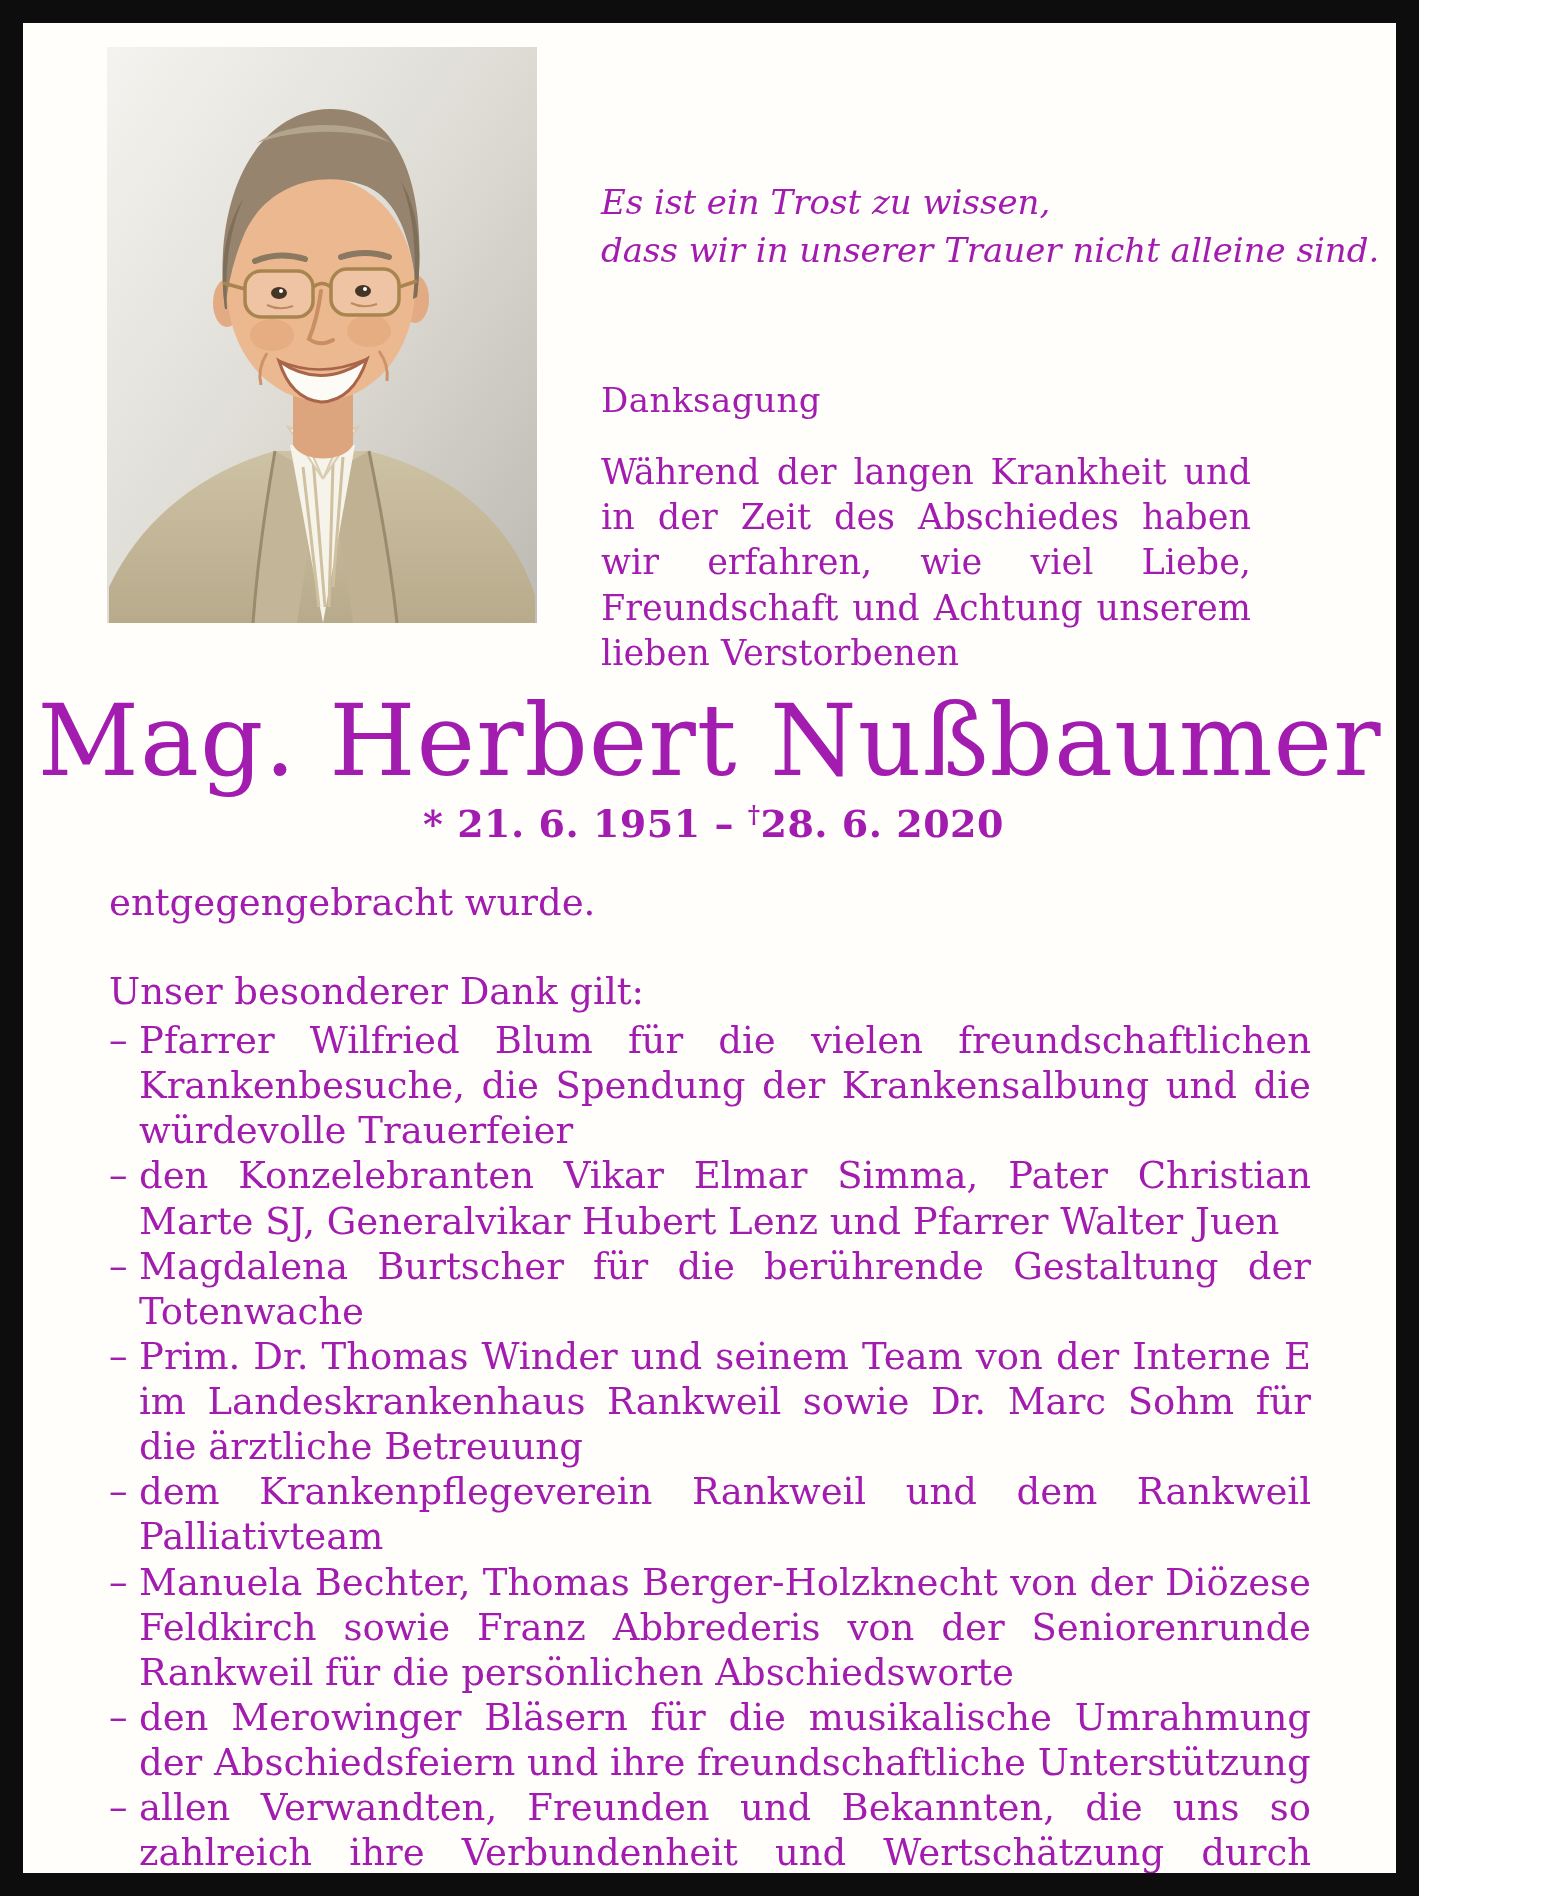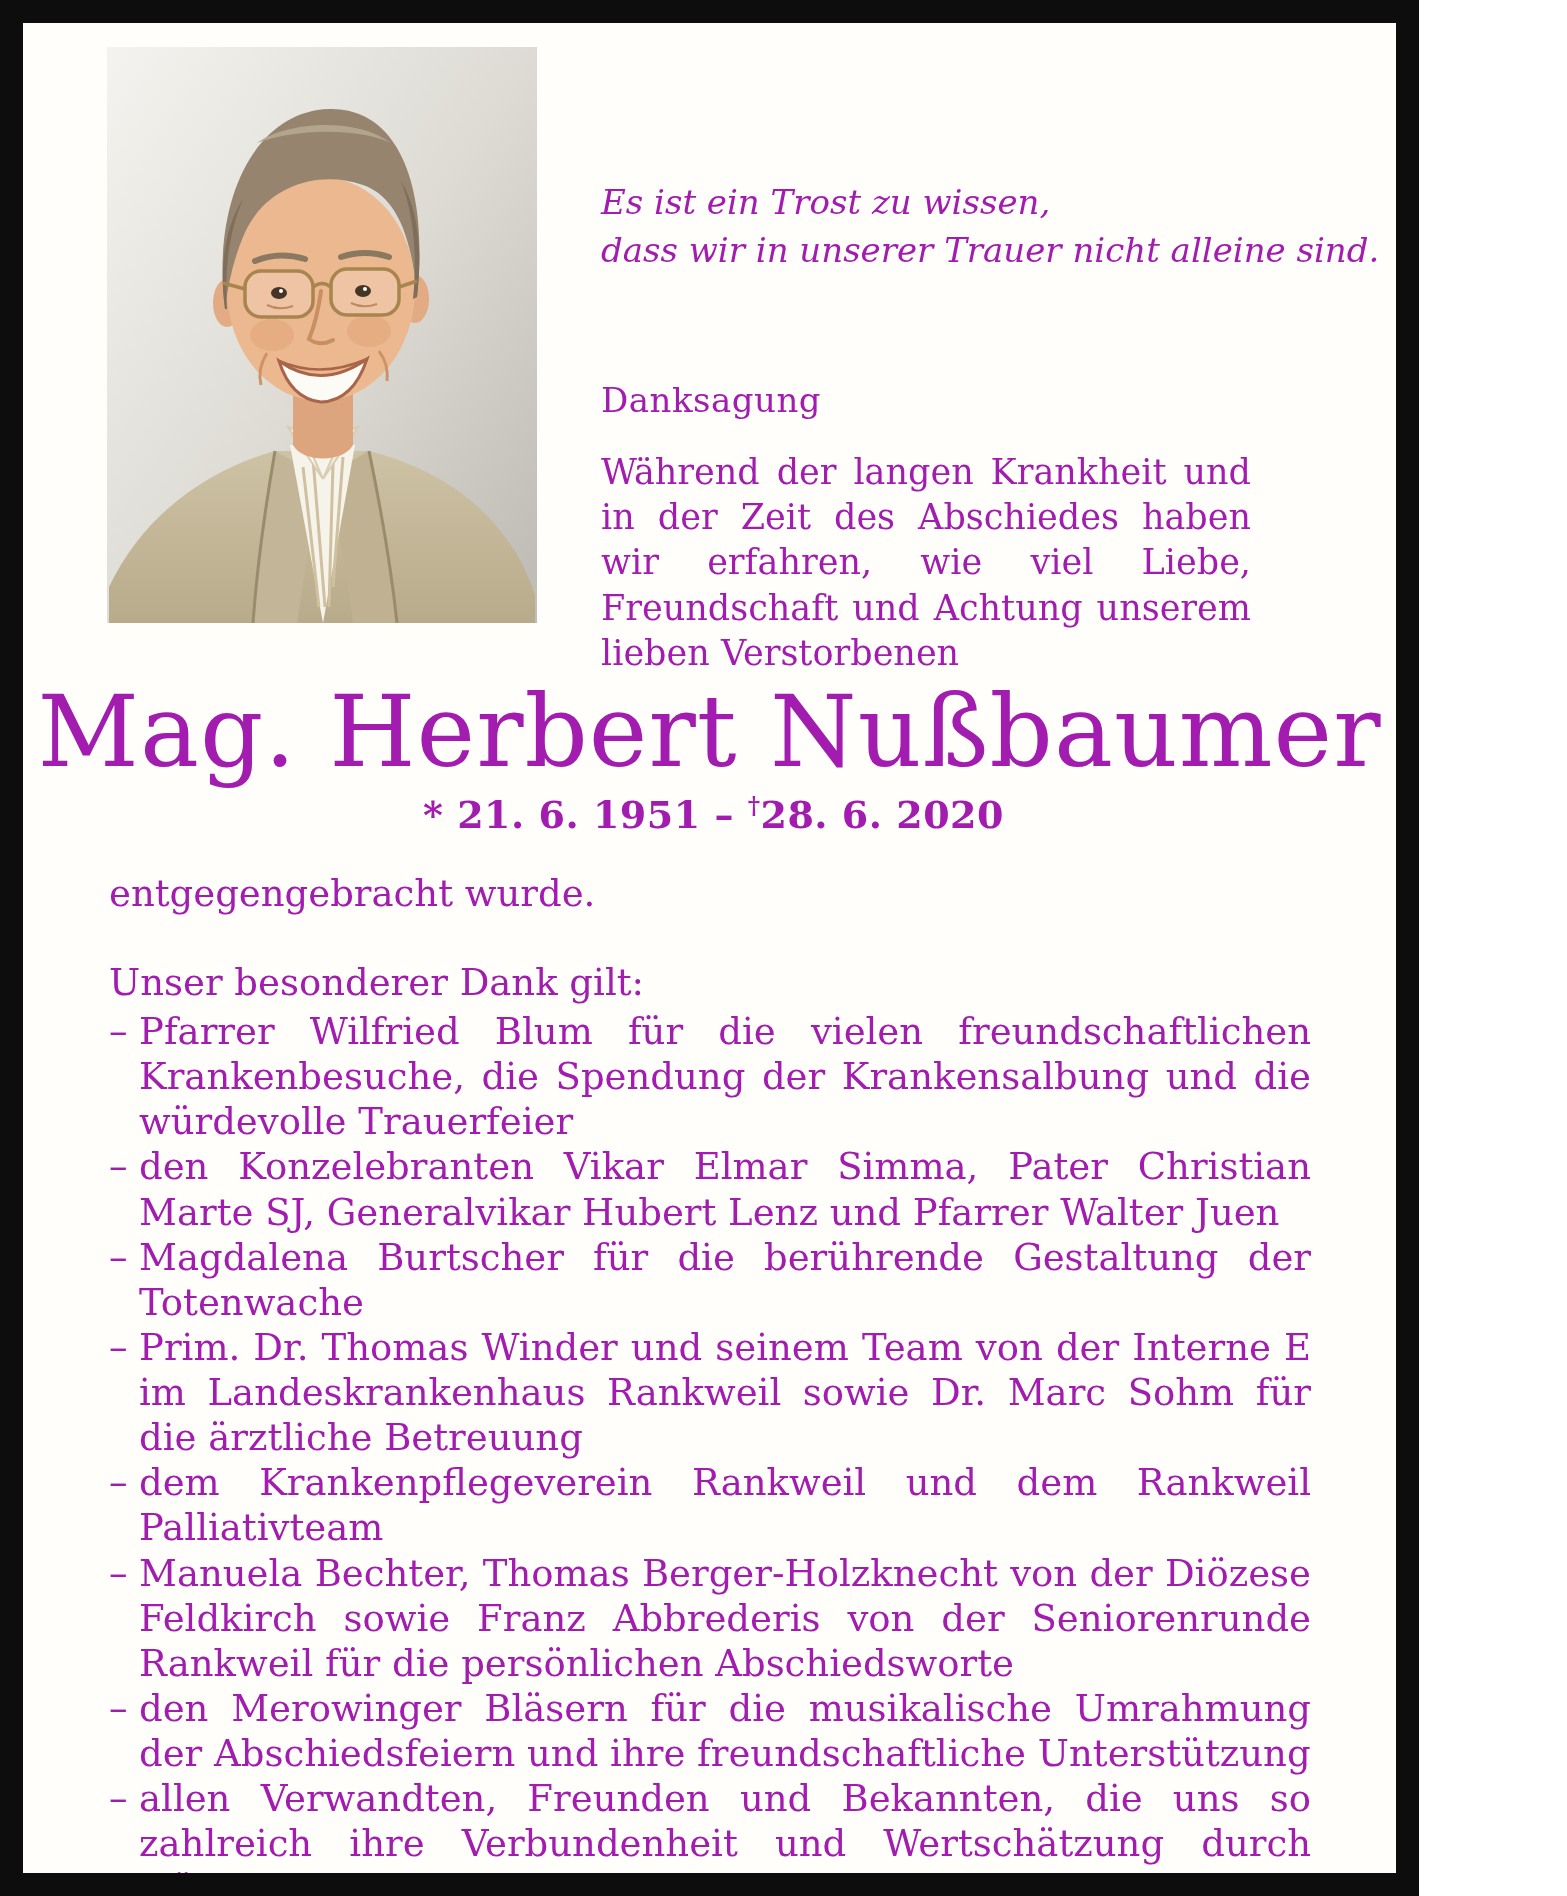--- a/index.html
+++ b/index.html
@@ -30,21 +30,21 @@
     font-size:34px;
     font-weight:normal;
     letter-spacing:0.5px;
   }
   .intro {
     margin-top:30px;
     font-size:35px;
     line-height:1.29;
     text-align:justify;
   }
-  .name-block { text-align:center; margin-top:5px; }
+  .name-block { text-align:center; margin-top:14px; }
   .name {
     font-size:99px;
     font-weight:normal;
     line-height:1.04;
     letter-spacing:1px;
   }
   .dates { font-size:38px; font-weight:bold; margin-top:8px; letter-spacing:0.5px;padding-left:8px; }
   .dates .sym-sup { font-size:62%; vertical-align:super; font-weight:bold; }
   .body { padding:34px 85px 0 86px; font-size:37px; line-height:1.22; }
   .continuation { margin-bottom:44px; }

